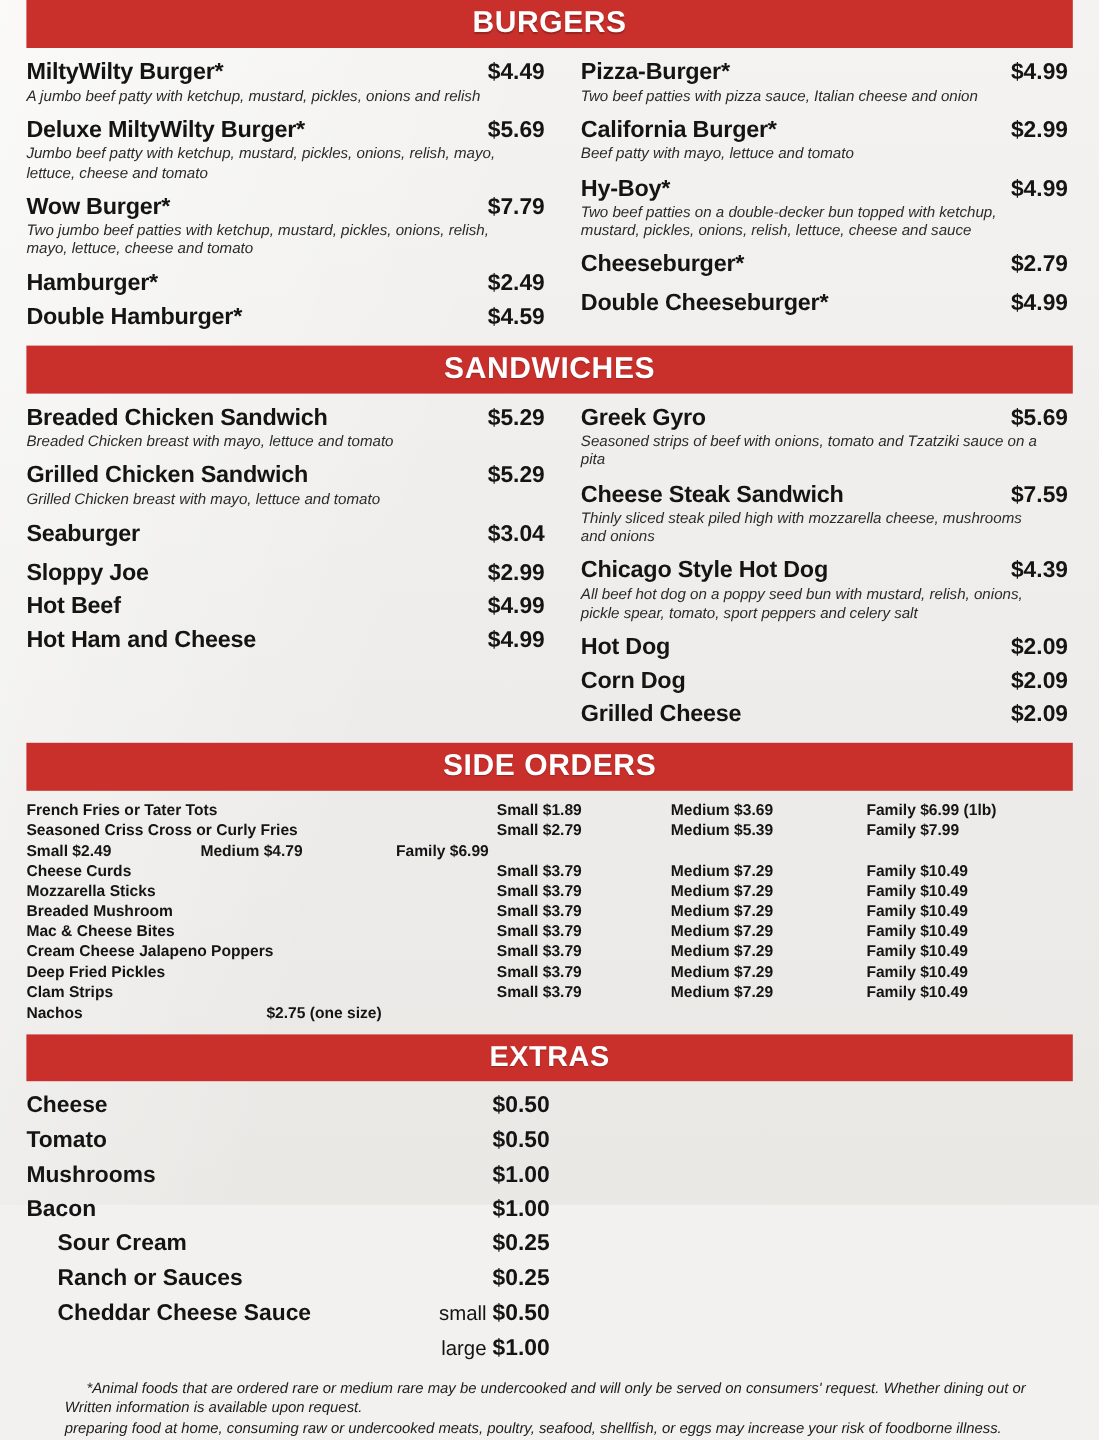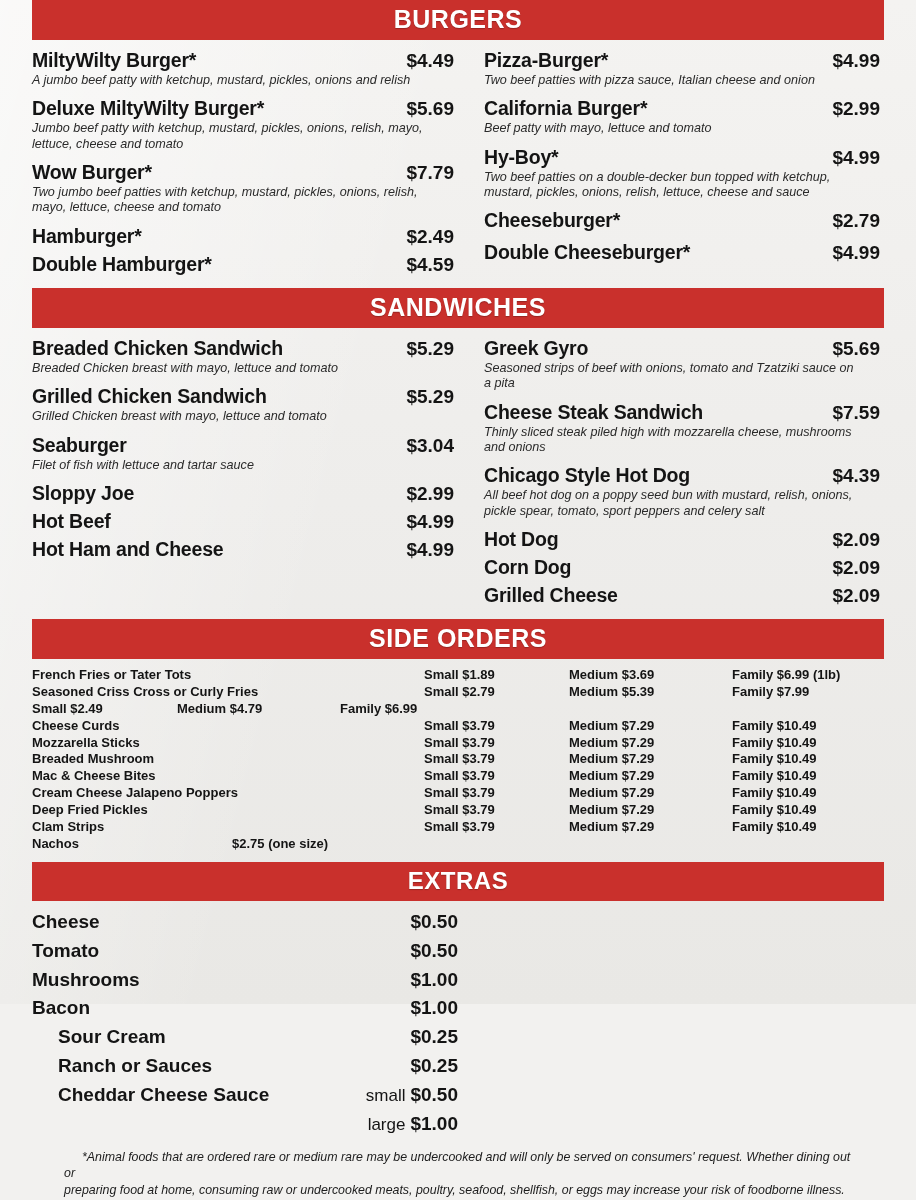--- a/index.html
+++ b/index.html
@@ -12,21 +12,21 @@
     height: 1200px;
     background: #f2f1ef;
     font-family: "Liberation Sans", sans-serif;
     color: #141414;
     overflow: hidden;
     position: relative;
   }
   .page {
     width: 916px;
     height: 1004px;
-    padding: 0 32px;
+    padding: 0 22px;
     position: relative;
     background:
       linear-gradient(105deg, rgba(255,255,255,0.55) 0%, rgba(255,255,255,0) 40%),
       linear-gradient(180deg, #f4f3f1 0%, #eeedeb 50%, #e9e8e5 100%);
   }
 
   
   .banner {
     background: #c9302c;
     color: #ffffff;
@@ -243,21 +243,20 @@
           <span class="item-price">$5.29</span>
         </div>
         <div class="item-desc">Grilled Chicken breast with mayo, lettuce and tomato</div>
       </div>
 
       <div class="item gap-md">
         <div class="item-row">
           <span class="item-name">Seaburger</span>
           <span class="item-price">$3.04</span>
         </div>
-        <div class="item-desc">Filet of fish with lettuce and tartar sauce</div>
       </div>
 
       <div class="item gap-sm">
         <div class="item-row">
           <span class="item-name">Sloppy Joe</span>
           <span class="item-price">$2.99</span>
         </div>
       </div>
 
       <div class="item gap-sm">
@@ -436,17 +435,17 @@
           <span></span>
           <span class="extra-price-wrap"><span class="extra-size">large</span><span>$1.00</span></span>
         </div>
 
       </div>
     </div>
   </div>
 
   <div class="disclaimer">
     <div class="first">*Animal foods that are ordered rare or medium rare may be undercooked and will only be served on consumers' request. Whether dining out or</div>
+    <div>Written information is available upon request.</div>
     <div>preparing food at home, consuming raw or undercooked meats, poultry, seafood, shellfish, or eggs may increase your risk of foodborne illness.</div>
-    <div>Written information is available upon request.</div>
   </div>
 
 </div>
 
 </body></html>

